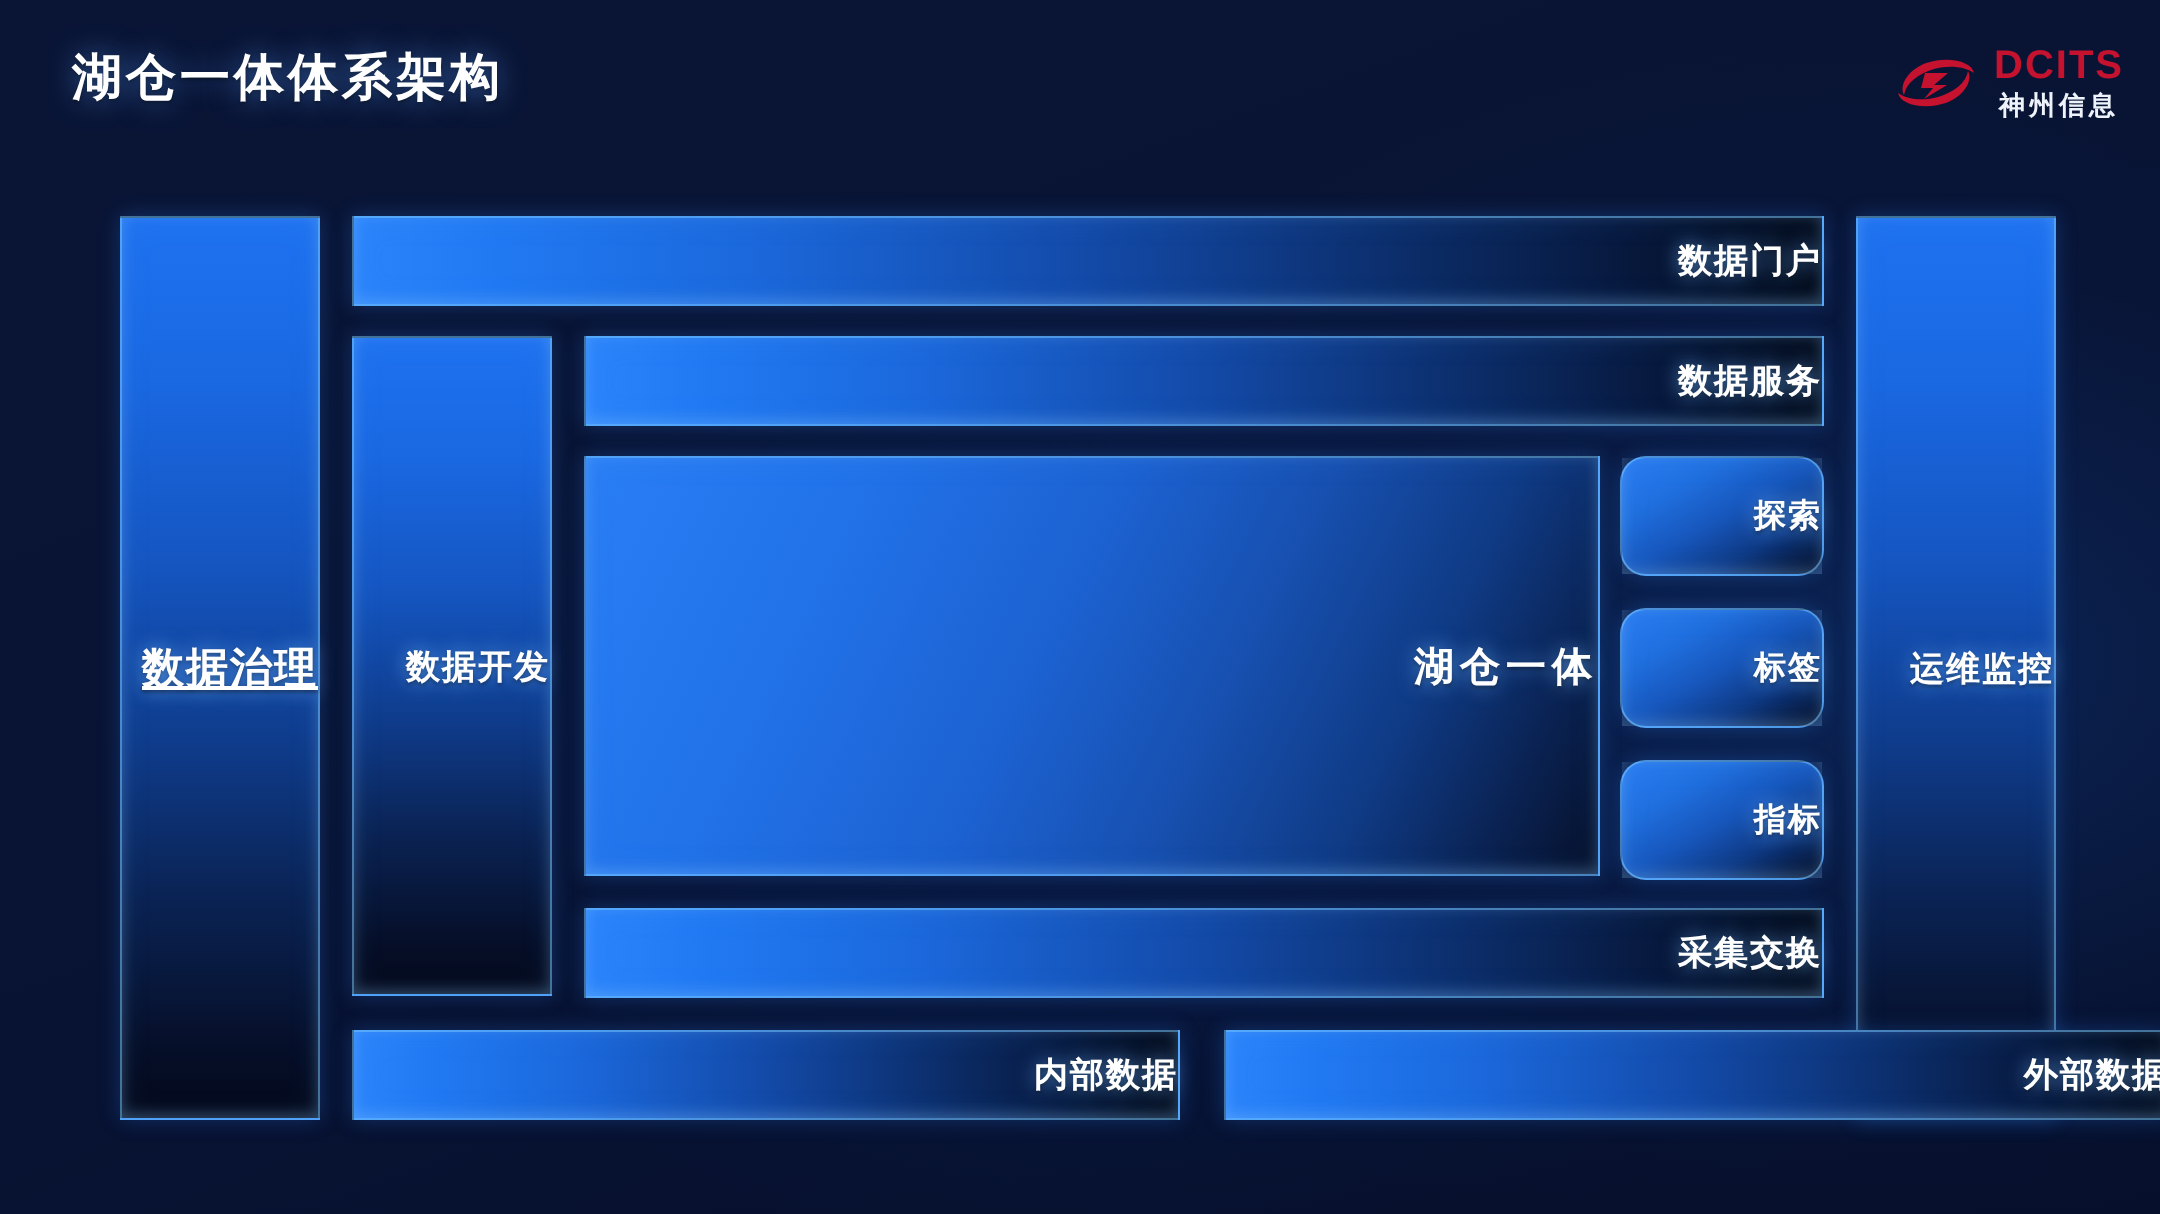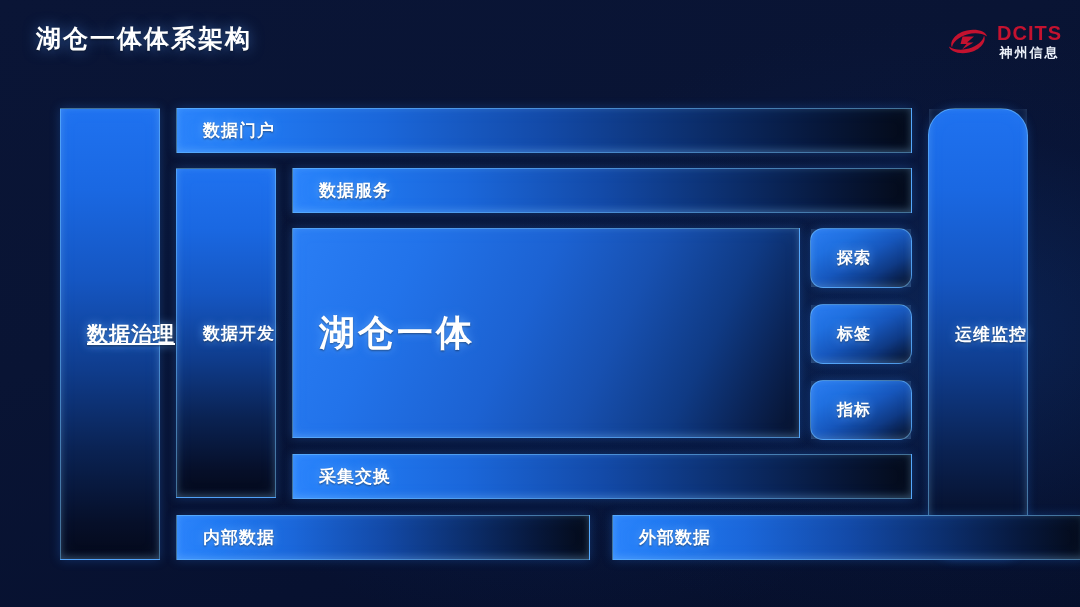--- a/index.html
+++ b/index.html
@@ -62,21 +62,21 @@
     font-weight: bold;
     color: #eef3fb;
     letter-spacing: 2px;
   }
 
   
   .panel {
     position: absolute;
     display: flex;
     align-items: center;
-    justify-content: flex-start;
+    justify-content: flex-end;
     border: 1px solid rgba(120,200,255,0.55);
     box-shadow:
       0 0 10px rgba(40,120,230,0.30),
       inset 0 0 16px rgba(90,170,255,0.10);
     padding-left: 26px;
   }
   .panel .label {
     position: relative;
     z-index: 2;
     color: #ffffff;
@@ -138,34 +138,34 @@
       #0f3a85 72%,
       #081a40 90%,
       #050c20 100%);
     border-radius: 13px;
   }
 
   
   #box-data-governance { left: 60px;  top: 108px; width: 100px; height: 452px; }
   #box-data-governance .label { font-size: 21px; letter-spacing: 1px; text-decoration: underline; }
 
-  #box-ops-monitor     { left: 928px; top: 108px; width: 100px; height: 452px; border-radius: 27px; }
+  #box-ops-monitor     { left: 928px; top: 108px; width: 100px; height: 452px; }
   #box-ops-monitor .label { font-size: 17px; letter-spacing: 1px; }
 
   #box-data-portal     { left: 176px; top: 108px; width: 736px; height: 45px; }
   #box-data-portal .label { font-size: 17px; letter-spacing: 1px; }
 
   #box-data-dev        { left: 176px; top: 168px; width: 100px; height: 330px; }
   #box-data-dev .label { font-size: 17px; letter-spacing: 1px; }
 
   #box-data-service    { left: 292px; top: 168px; width: 620px; height: 45px; }
   #box-data-service .label { font-size: 17px; letter-spacing: 1px; }
 
   #box-lakehouse       { left: 292px; top: 228px; width: 508px; height: 210px; }
-  #box-lakehouse .label { font-size: 36px; letter-spacing: 3px; }
+  #box-lakehouse .label { font-size: 20px; letter-spacing: 3px; }
 
   #box-explore         { left: 810px; top: 228px; width: 102px; height: 60px; }
   #box-tag             { left: 810px; top: 304px; width: 102px; height: 60px; }
   #box-metric          { left: 810px; top: 380px; width: 102px; height: 60px; }
   #box-explore .label,
   #box-tag .label,
   #box-metric .label { font-size: 16px; letter-spacing: 1px; }
 
   #box-collect-exchange { left: 292px; top: 454px; width: 620px; height: 45px; }
   #box-collect-exchange .label { font-size: 17px; letter-spacing: 1px; }

